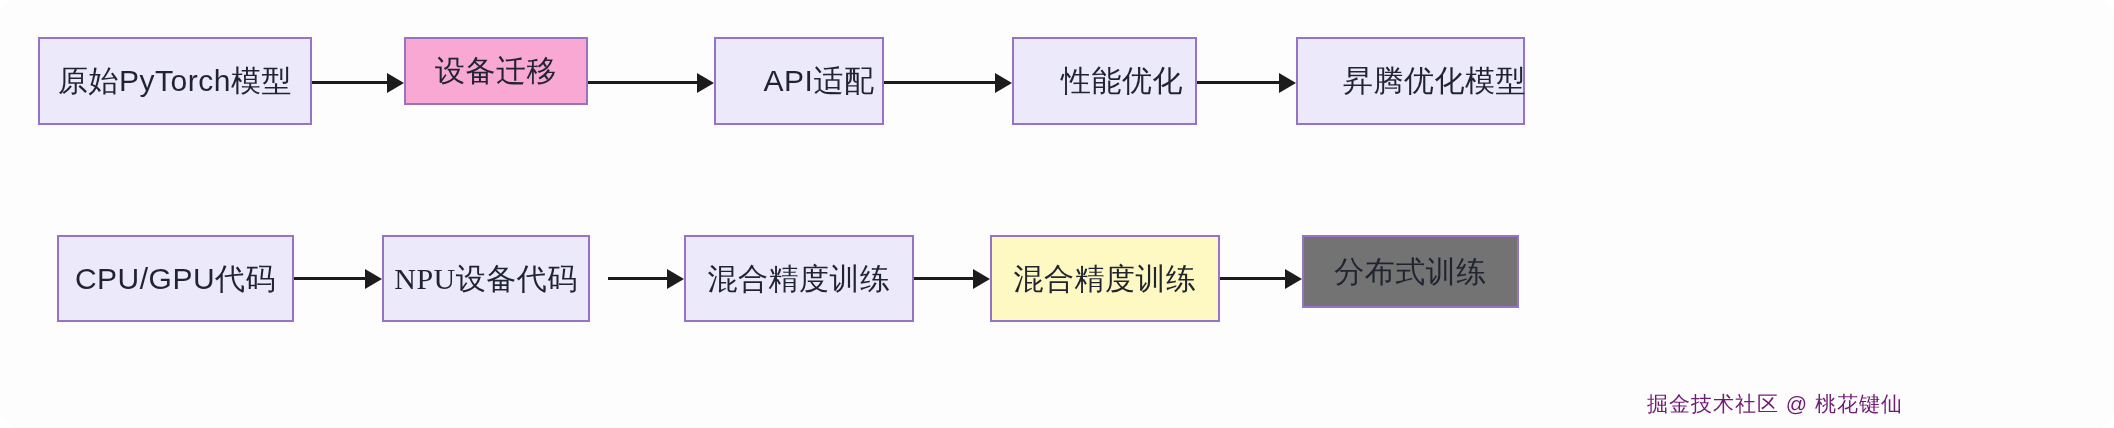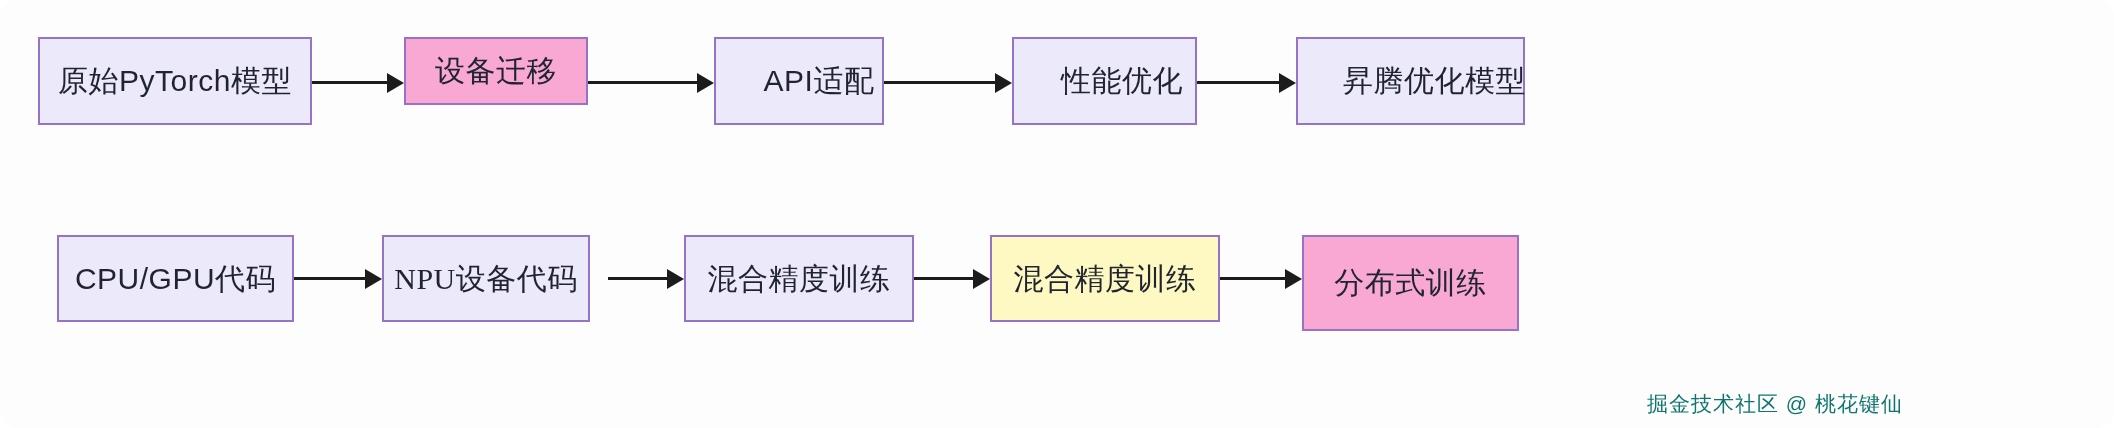--- a/index.html
+++ b/index.html
@@ -96,18 +96,18 @@
       </div>
       <div class="node" style="left: 382px; top: 192px; width: 208px; height: 87px; background: rgb(236, 233, 251); border-color: rgb(150, 115, 200); font-family: Liberation Serif, serif;">
         <span class="node-label" style="color: rgb(31, 36, 48);">NPU设备代码</span>
       </div>
       <div class="node" style="left: 684px; top: 192px; width: 230px; height: 87px; background: rgb(236, 233, 251); border-color: rgb(150, 115, 200);">
         <span class="node-label" style="color: rgb(31, 36, 48);">混合精度训练</span>
       </div>
       <div class="node" style="left: 990px; top: 192px; width: 230px; height: 87px; background: #fef9c3; border-color: rgb(150, 115, 200);">
         <span class="node-label" style="color: rgb(31, 36, 48);">混合精度训练</span>
       </div>
-      <div class="node" style="left: 1302px; top: 192px; width: 217px; height: 96px; background: #f9a8d4; border-color: rgb(150, 115, 200);">
+      <div class="node" style="left: 1302px; top: 192px; width: 217px; height: 73px; background: #737373; border-color: rgb(150, 115, 200);">
         <span class="node-label" style="color: rgb(31, 36, 48);">分布式训练</span>
       </div>
     </div>
-    <div class="watermark" style="left: 1647px; top: 390px; color: #0f766e;">掘金技术社区 @ 桃花键仙</div>
+    <div class="watermark" style="left: 1647px; top: 390px; color: #701a75;">掘金技术社区 @ 桃花键仙</div>
   </div>
 
 </body></html>

